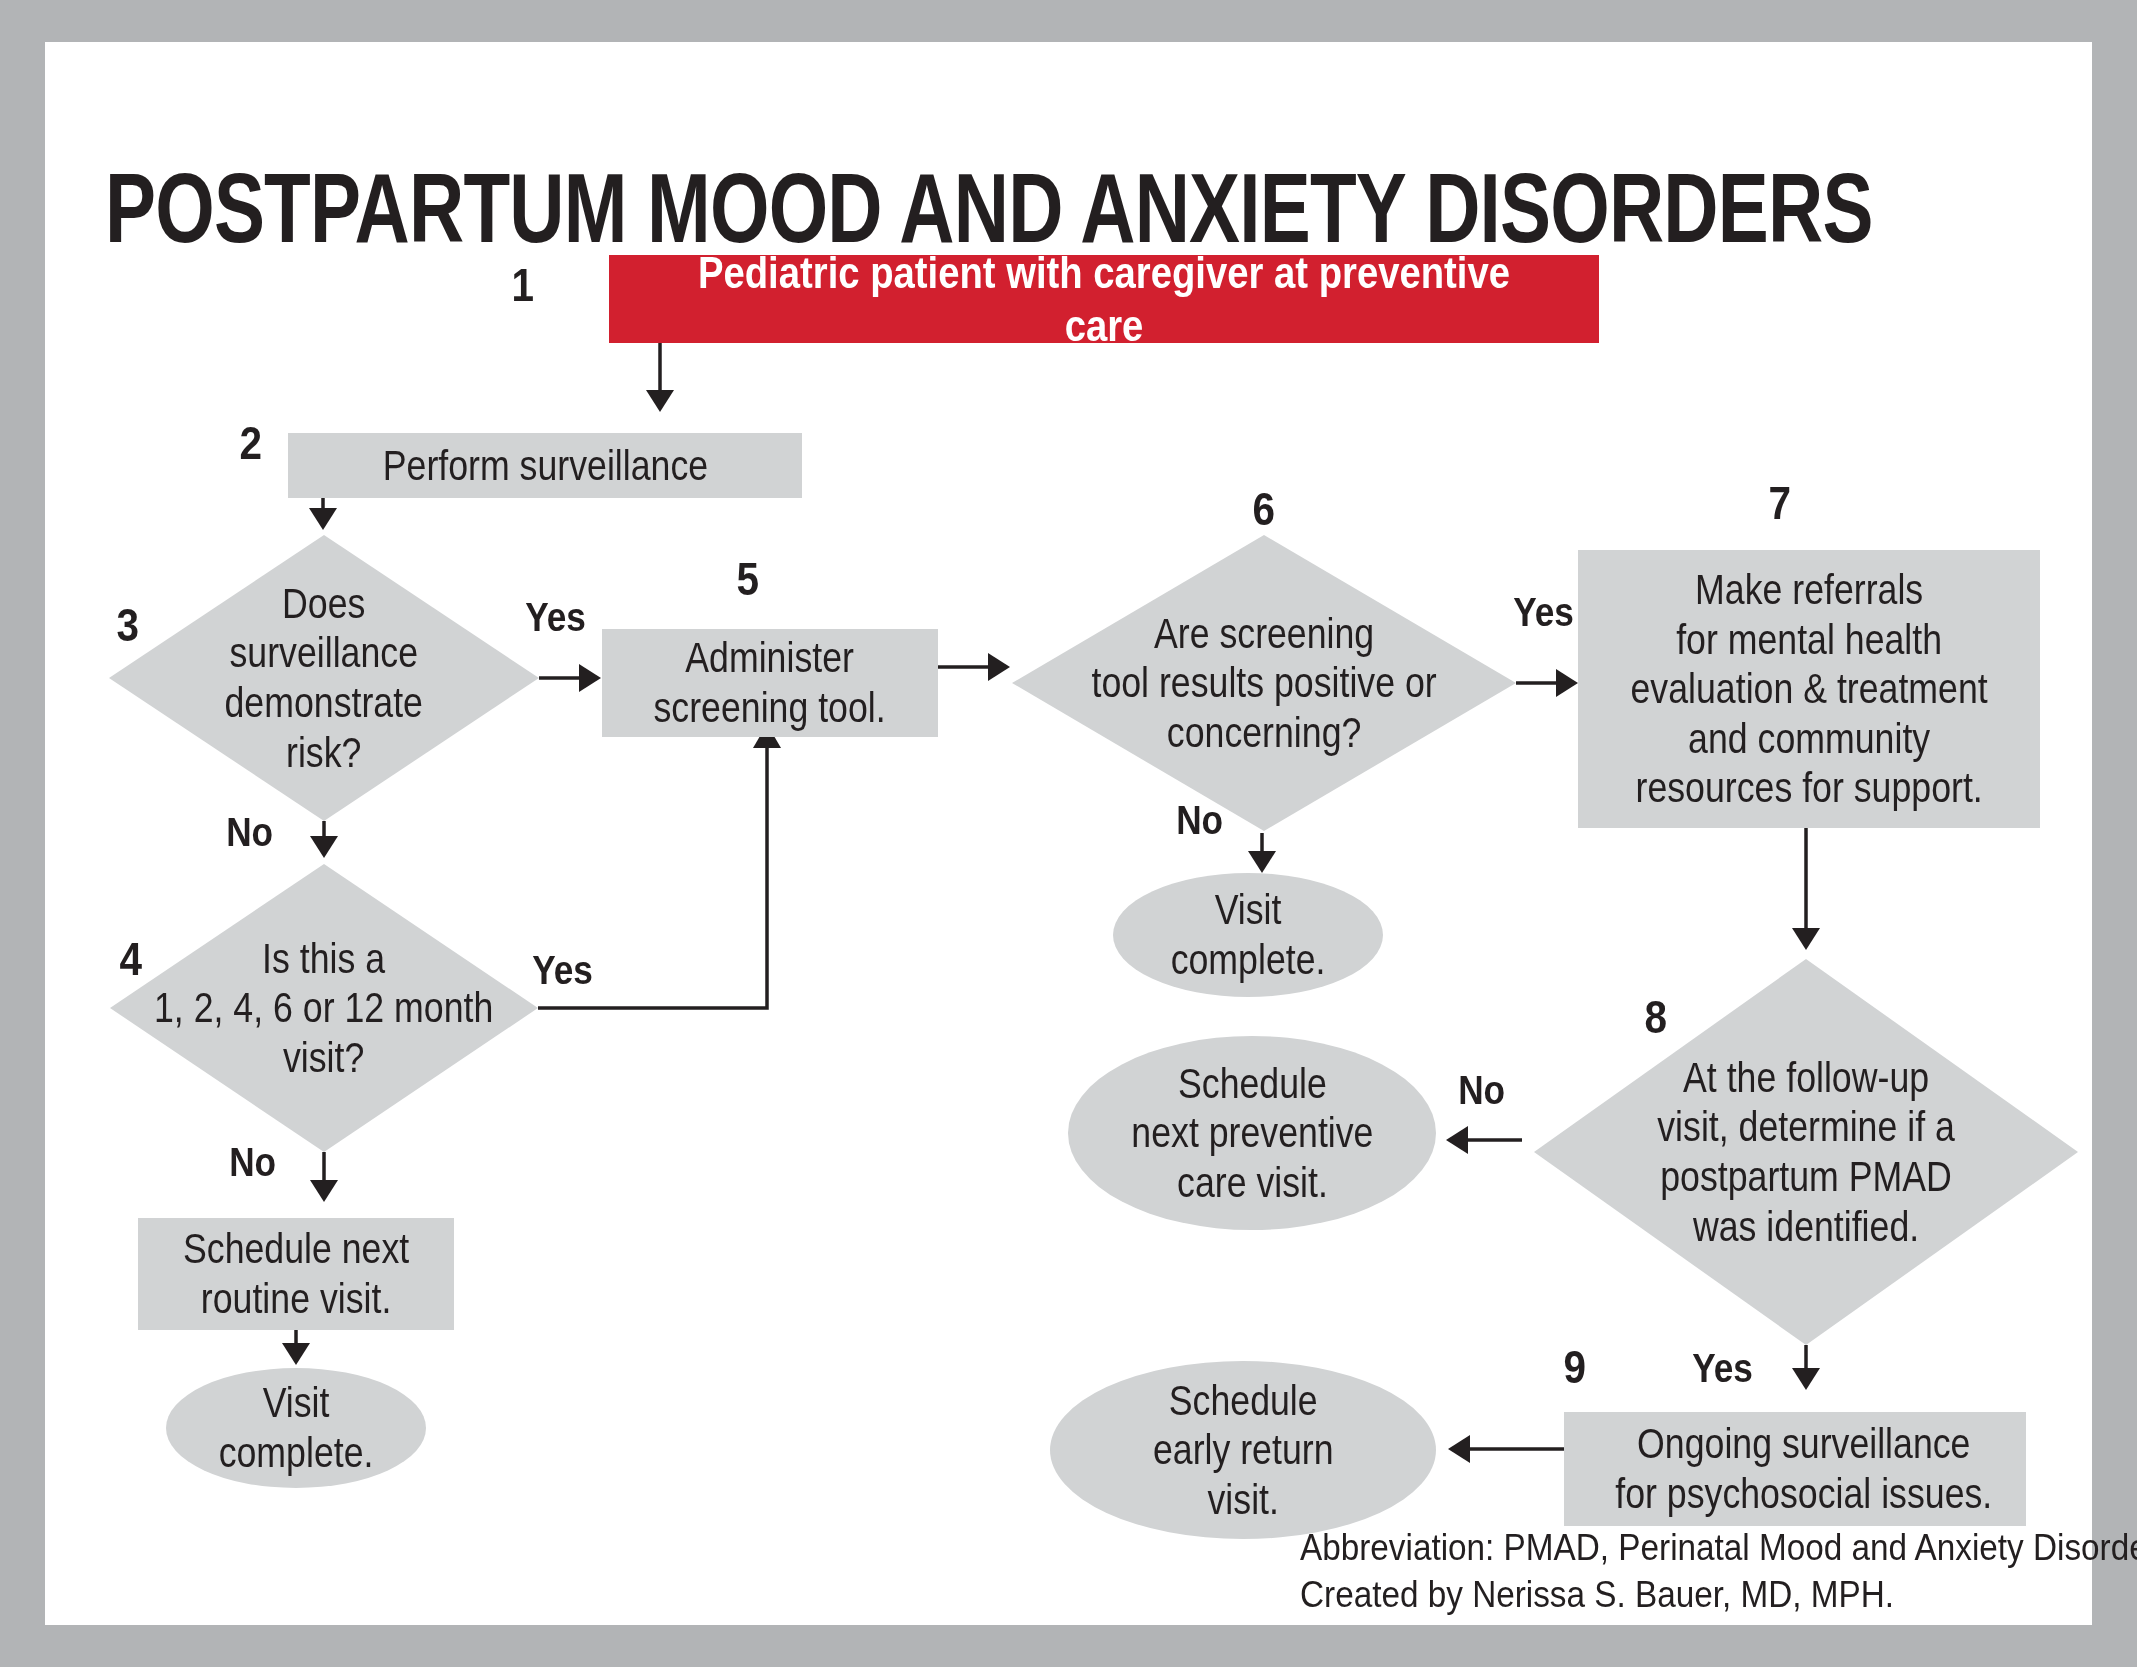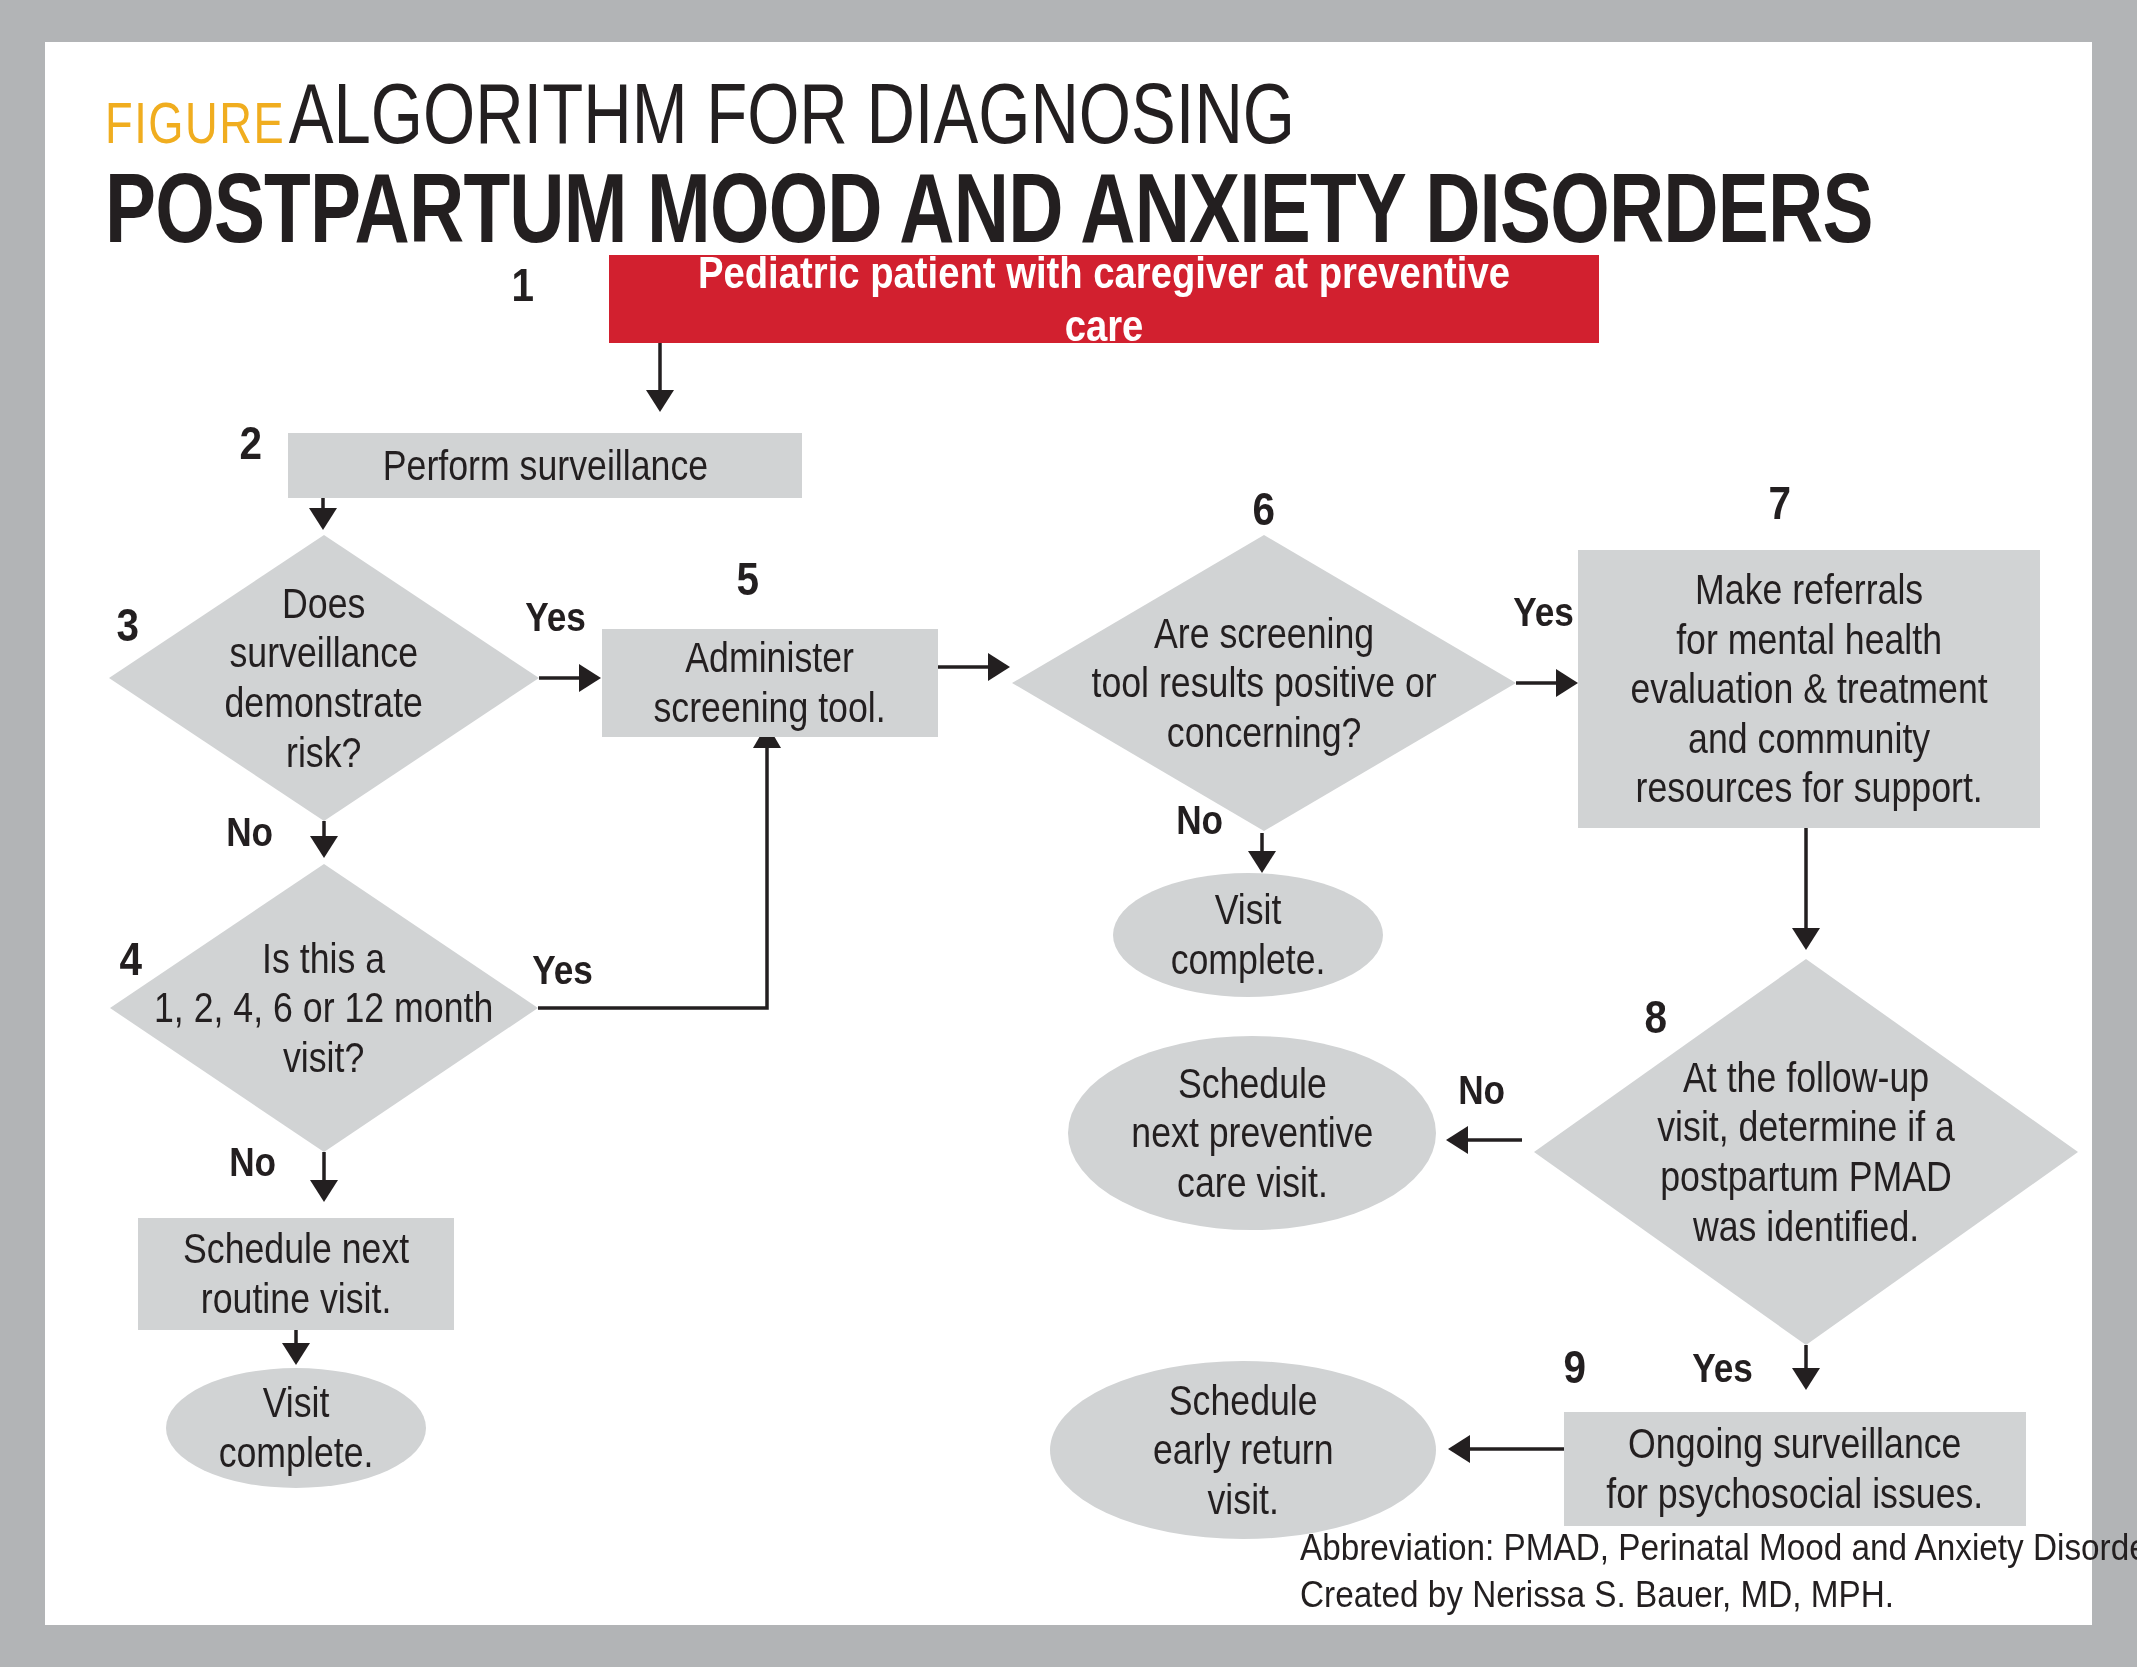--- a/index.html
+++ b/index.html
@@ -43,26 +43,20 @@
   
   .footer{position:absolute; left:1300px; top:1524px; width:770px; font-size:37px; line-height:47px; color:var(--ink);}
   .footer .fl{display:block; transform:scaleX(0.9); transform-origin:0 0; white-space:nowrap;}
 </style>
 </head>
 <body>
 
 <div class="canvas">
   <div class="panel"></div>
 
-  <div class="title-line1">
-    <span class="squeeze">
-      <span class="fig-word">FIGURE</span>
-      <span class="t1-main">ALGORITHM FOR DIAGNOSING</span>
-    </span>
-  </div>
   <div class="title-line2">
     <span class="squeeze"><span class="t2-main">POSTPARTUM MOOD AND ANXIETY DISORDERS</span></span>
   </div>
 
   <svg class="arrows" viewBox="0 0 2137 1667">
     <g>
       <line x1="660" y1="343" x2="660" y2="392"></line>
         <polygon points="660,412 646,390 674,390"></polygon>
     </g>
     <g>
@@ -169,21 +163,21 @@
 resources for support.</span>
   </div>
 
   <div class="node diamond" style="left:1534px; top:959px; width:544px; height:386px;">
     <span class="txt">At the follow-up
 visit, determine if a
 postpartum PMAD
 was identified.</span>
   </div>
 
-  <div class="node box" style="left:1564px; top:1392px; width:462px; height:114px;">
+  <div class="node box" style="left:1564px; top:1392px; width:462px; height:114px;justify-content:flex-end;">
     <span class="txt">Ongoing surveillance
 for psychosocial issues.</span>
   </div>
 
   <div class="node box" style="left:138px; top:1198px; width:316px; height:112px;">
     <span class="txt">Schedule next
 routine visit.</span>
   </div>
 
   <div class="node ellipse" style="left:166px; top:1368px; width:260px; height:120px;">

